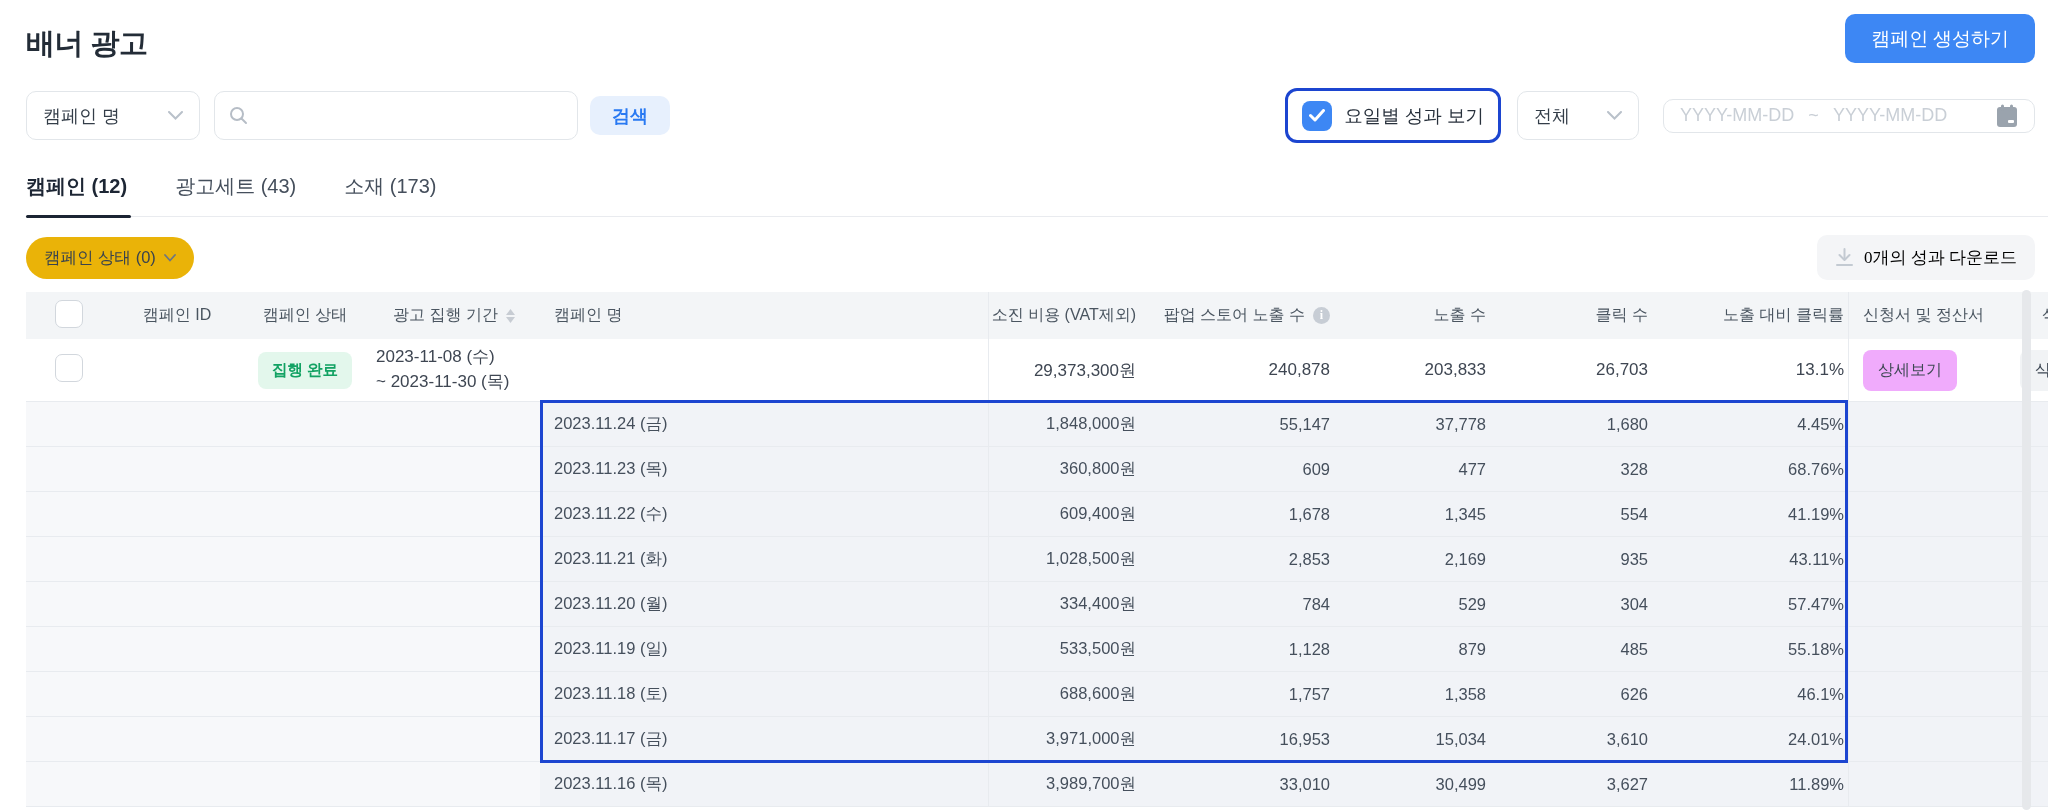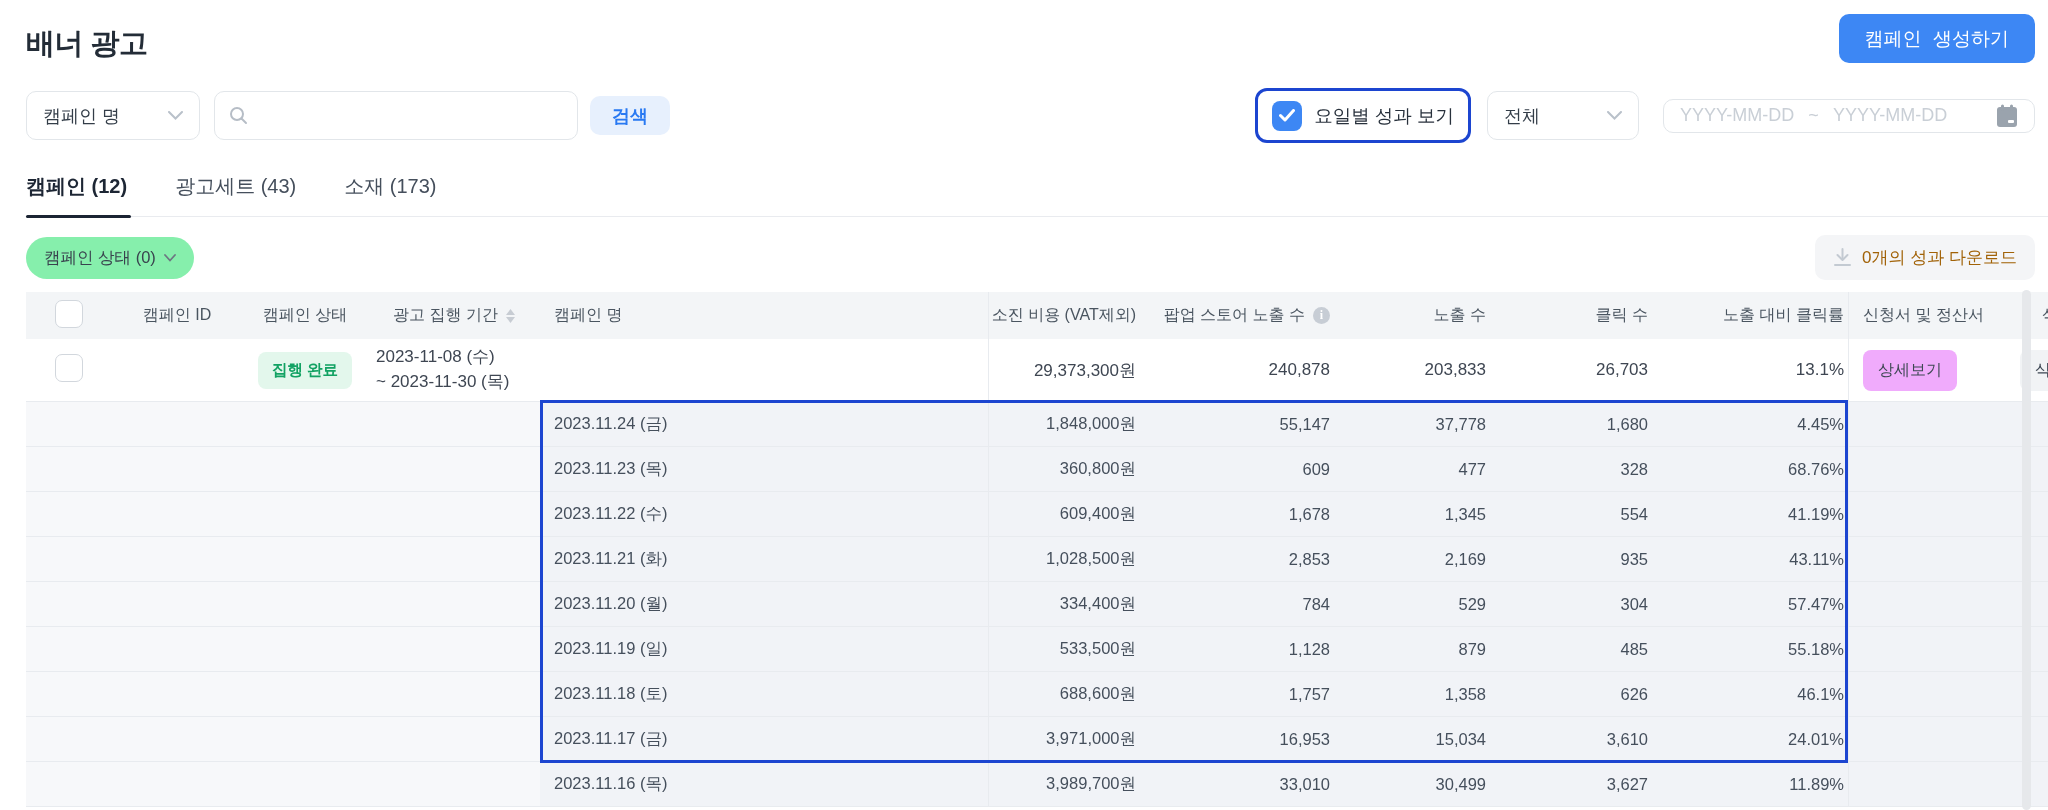--- a/index.html
+++ b/index.html
@@ -4,56 +4,56 @@
 <style>
   * { margin:0; padding:0; box-sizing:border-box; }
   html,body { background:#fff; }
   body { font-family:"Liberation Sans","DejaVu Sans",sans-serif; color:#3a4450; }
   .page { position:relative; width:2048px; height:810px; background:#fff; overflow:hidden; }
 
   
   .topbar { display:flex; justify-content:space-between; align-items:flex-start; padding:14px 13px 0 26px; }
   .page-title { margin-top:10px; font-size:29px; font-weight:700; color:#232c37; letter-spacing:-0.5px; }
   .btn-primary { background:#3d87f4; color:#fff; border:none; border-radius:10px; font-size:19px;
-                 height:49px; padding:0 26px; cursor:pointer; font-family:Liberation Mono, monospace; }
+                 height:49px; padding:0 26px; cursor:pointer; font-family:Liberation Serif, serif; }
 
   
   .filterbar { display:flex; align-items:center; margin:24px 13px 0 26px; }
   .select-box { display:flex; align-items:center; justify-content:space-between; height:49px;
                 border:1px solid #e2e6ea; border-radius:10px; background:#fff; padding:0 16px;
                 font-size:18px; color:#333d48; cursor:pointer; }
   .sel-field { width:174px; }
   .search-wrap { display:flex; align-items:center; margin-left:14px; width:364px; height:49px;
                  border:1px solid #e2e6ea; border-radius:10px; padding:0 14px; background:#fff; }
   .search-wrap input { border:none; outline:none; flex:1; font-size:17px; margin-left:10px; font-family:inherit; color:#333d48; }
   .btn-search { margin-left:12px; height:39px; padding:0 22px; background:#e7f0fd; color:#2979f2;
                 border:none; border-radius:10px; font-size:18px; font-weight:700; cursor:pointer; font-family:inherit; }
   .filters-right { display:flex; align-items:center; margin-left:auto; }
   .weekday-box { display:flex; align-items:center; gap:12px; border:3px solid #1c45d0; border-radius:12px;
                  padding:0 14px; height:55px; background:#fff;justify-content:center; }
   .chk-on { width:30px; height:30px; border-radius:8px; background:#3d87f4; display:flex;
             align-items:center; justify-content:center; cursor:pointer; flex:none; }
   .weekday-label { font-size:18.5px; color:#28313c; font-weight:500; white-space:nowrap; }
-  .sel-status { width:152px; margin-left:16px; }
+  .sel-status { width:122px; margin-left:16px; }
   .date-range { display:flex; align-items:center; gap:14px; margin-left:24px; width:372px; height:34px;
                 border:1px solid #e2e6ea; border-radius:10px; padding:0 16px; font-size:18px; color:#c9cfd6; }
   .date-range .cal { margin-left:auto; }
 
   
   .tabs { display:flex; gap:44px; margin:30px 0 0 26px; border-bottom:1px solid #e9ebef; padding-right:13px; }
   .tab { font-size:20px; color:#454f5c; padding:0 4px 16px 0; cursor:pointer; position:relative; white-space:nowrap; }
   .tab.active { font-weight:700; color:#1d2634; }
   .tab.active:after { content:""; position:absolute; left:0; right:0; bottom:-2px; height:3px; background:#1b2433; border-radius:2px; }
 
   
   .toolbar { display:flex; justify-content:space-between; align-items:center; margin:18px 13px 0 26px; }
-  .pill { display:flex; align-items:center; gap:8px; background:#86efac; border-radius:999px;
+  .pill { display:flex; align-items:center; gap:8px; background:#eab308; border-radius:999px;
           padding:10px 18px; font-size:16.5px; color:#39434e; cursor:pointer; }
   .btn-download { display:flex; align-items:center; gap:10px; background:#f4f5f7; border:none; border-radius:10px;
-                  padding:11px 18px; font-size:17px; color:#a16207; cursor:not-allowed; font-family:Liberation Sans, sans-serif; }
+                  padding:11px 18px; font-size:17px; color:#000000; cursor:not-allowed; font-family:Liberation Serif, serif; }
 
   
   .table-wrap { position:relative; margin:12px 0 0 26px; width:2022px; overflow:hidden; }
   .trow { display:grid; grid-template-columns:86px 130px 126px 172px 448px 152px 194px 156px 162px 196px 150px 120px;
           width:2092px; align-items:center; }
   .thead { background:#f3f5f7; height:47px; font-size:16px; color:#4a5560; }
   .thead .cell { white-space:nowrap; }
   .cell { padding:0 6px; }
   .c-center { text-align:center; }
   .c-left { text-align:left; padding-left:14px; }

